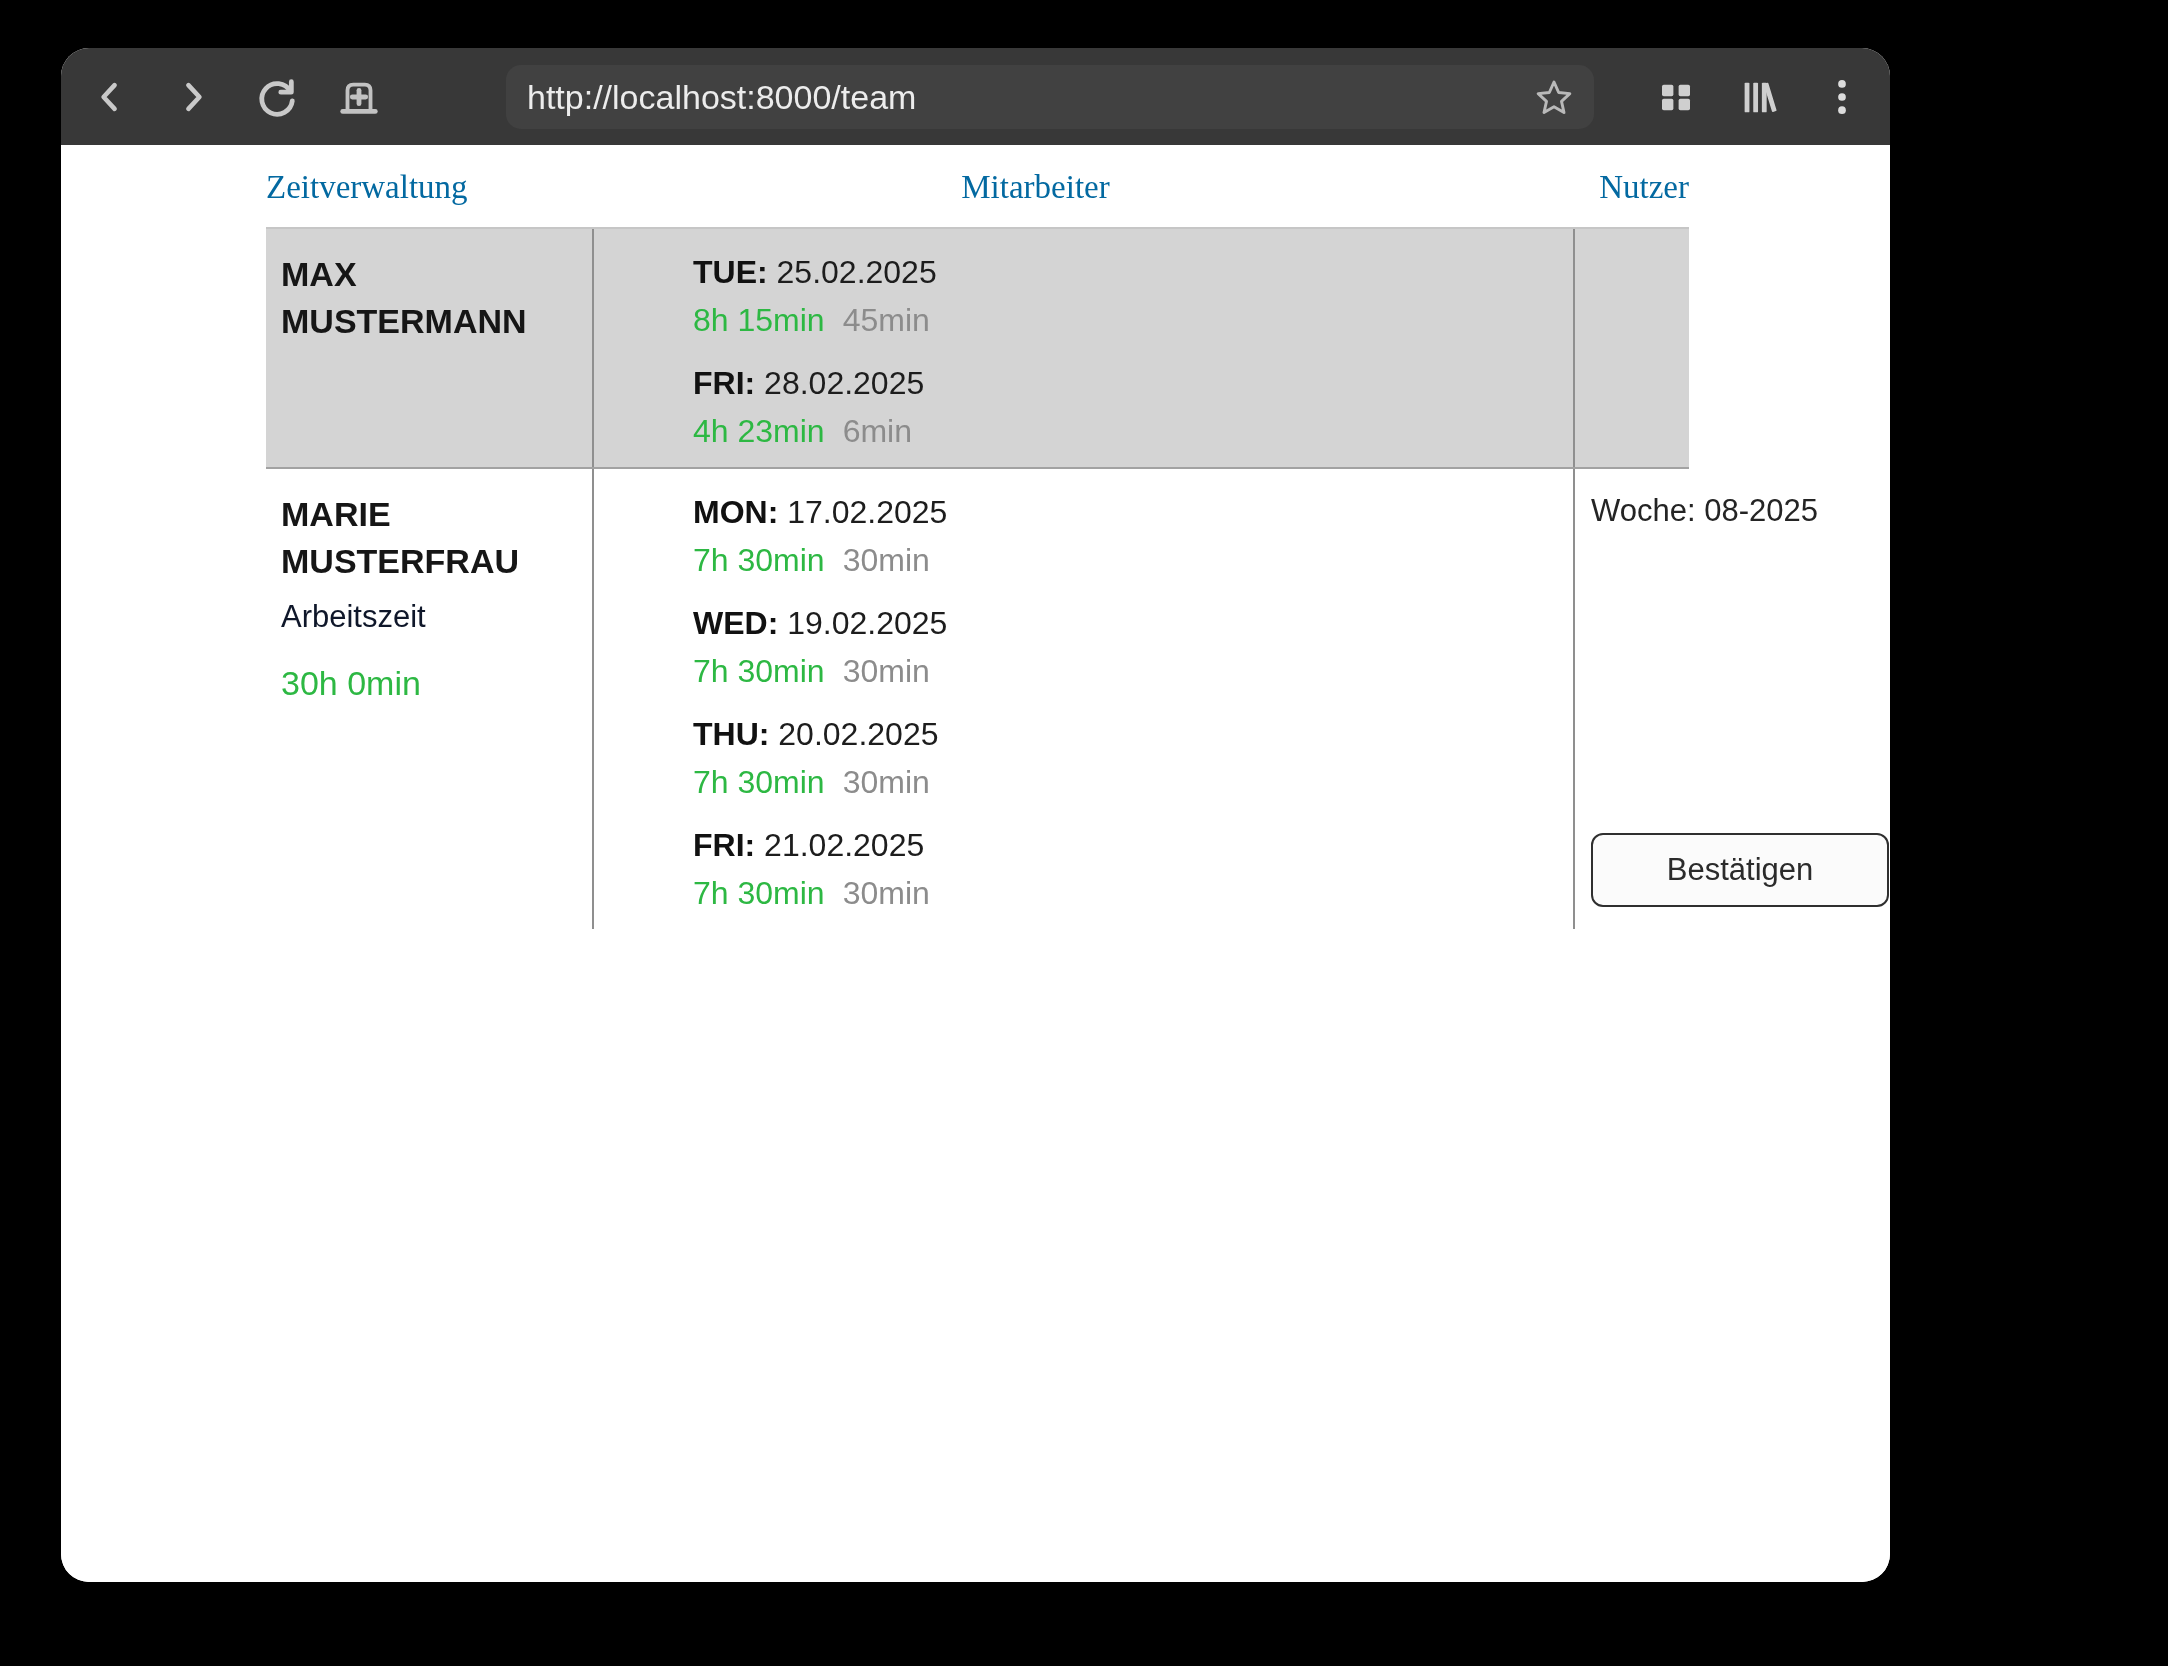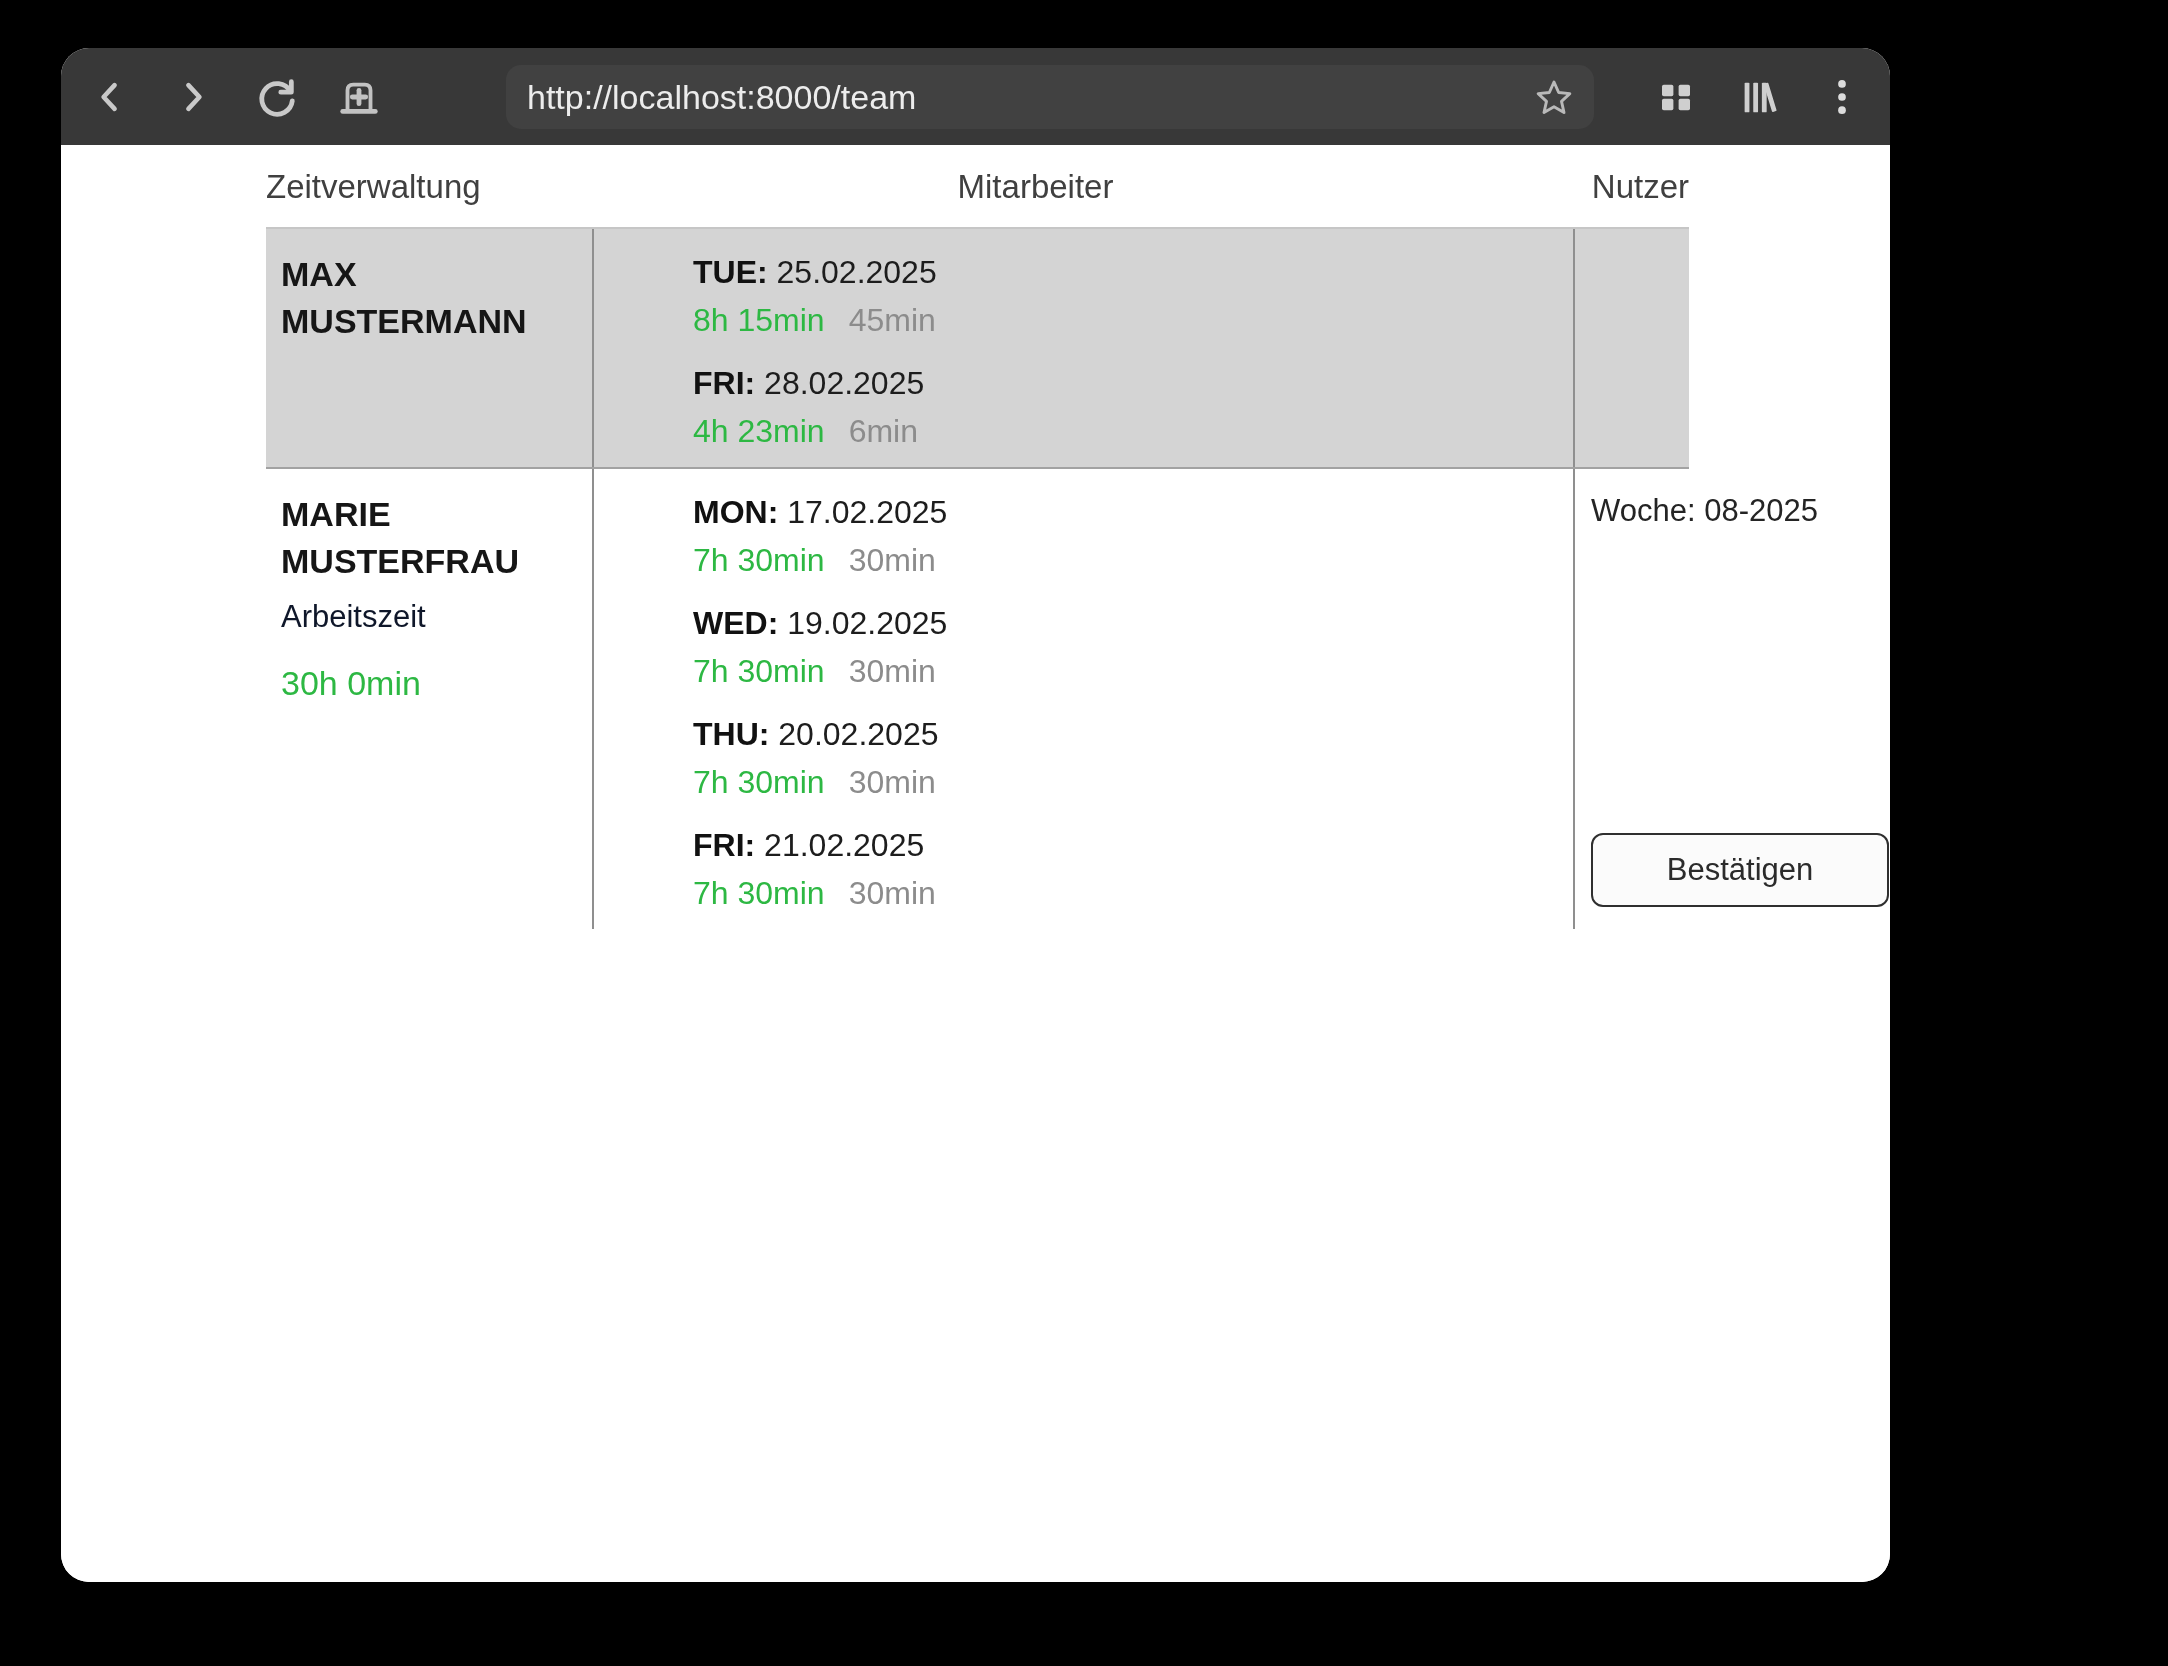--- a/index.html
+++ b/index.html
@@ -42,21 +42,21 @@
   .winctl{display:flex;gap:14px;margin-left:57px;flex:0 0 auto;}
   .dot{width:46px;height:46px;border-radius:50%;border:none;padding:0;cursor:pointer;}
   .dot-yellow{background:var(--win-yellow,#f5c211);}
   .dot-red{background:var(--win-red,#f66151);}
   
   .page{flex:1 1 auto;background:#fff;padding:16px 201px 0 205px;box-sizing:border-box;}
   .topnav{
     display:grid;grid-template-columns:1fr auto 1fr;align-items:center;
     height:52px;margin-bottom:14px;font-size:33px;color:#151515;
   }
-  .topnav a{color:#404040;text-decoration:none;cursor:pointer;}
+  .topnav a{color:#0369a1;text-decoration:none;cursor:pointer;font-family:Liberation Serif, serif;}
   .nav-left{justify-self:start;}
   .nav-center{justify-self:center;transform:translateX(58px);}
   .nav-right{justify-self:end;}
   
   .row{display:grid;grid-template-columns:326px 983px 331px;}
   .row-highlight{
     background:#d4d4d4;
     border-top:2px solid #c6c6c6;border-bottom:2px solid #a2a2a2;
   }
   .col-name{padding:22px 10px 18px 15px;box-sizing:border-box;}
@@ -68,21 +68,21 @@
     padding:20px 0 14px 14px;box-sizing:border-box;
   }
   .entry{display:flex;gap:19px;min-height:93px;margin-bottom:18px;align-items:center;margin-left:48px;}
   .entry:last-child{margin-bottom:0;}
   .bar{width:18px;border-radius:9px;flex:0 0 18px;}
   .bar-green{background:var(--bar-green,#23b123);}
   .bar-orange{background:var(--bar-orange,#f57304);}
   .entry-text{display:flex;flex-direction:column;justify-content:center;}
   .date-line{font-size:32px;line-height:40px;color:#1d1d1d;}
   .date-line b{color:#111;}
-  .time-line{font-size:32px;line-height:40px;margin-top:8px;display:flex;gap:24px;}
+  .time-line{font-size:32px;line-height:40px;margin-top:8px;display:flex;gap:18px;}
   .work-time{color:var(--text-green,#2db843);}
   .break-time{color:#8c8c8c;}
   .col-week{
     padding:20px 17px 22px 16px;box-sizing:border-box;
     display:flex;flex-direction:column;
   }
   .week-line{font-size:31px;line-height:44px;color:#242424;}
   .action-btn{
     margin-top:auto;height:74px;width:100%;
     border:2px solid #2f2f2f;border-radius:12px;

